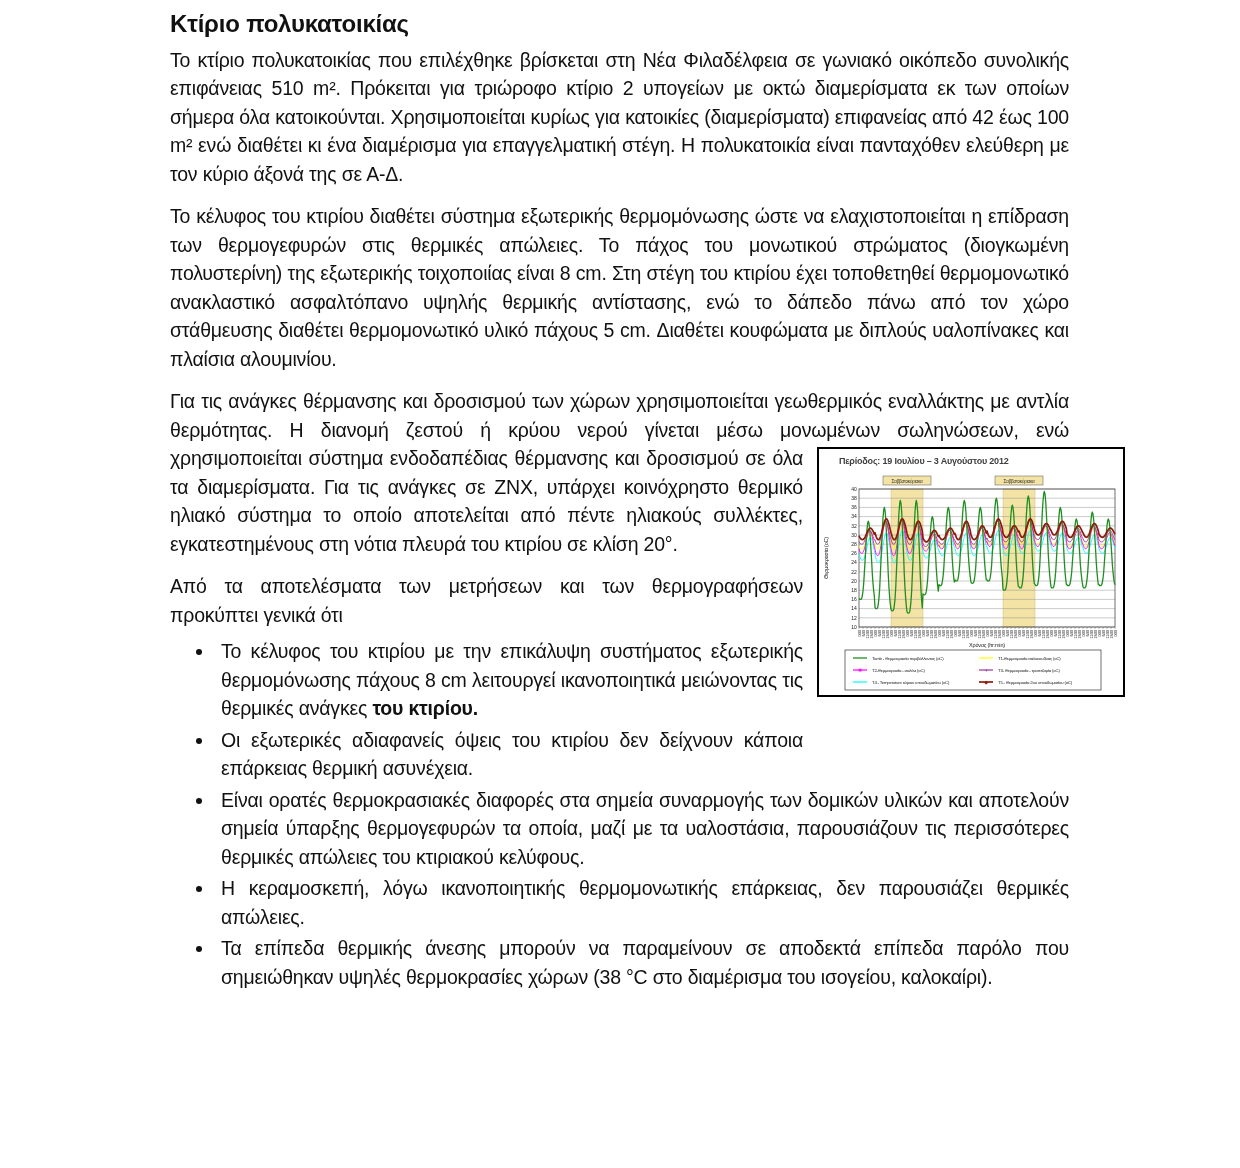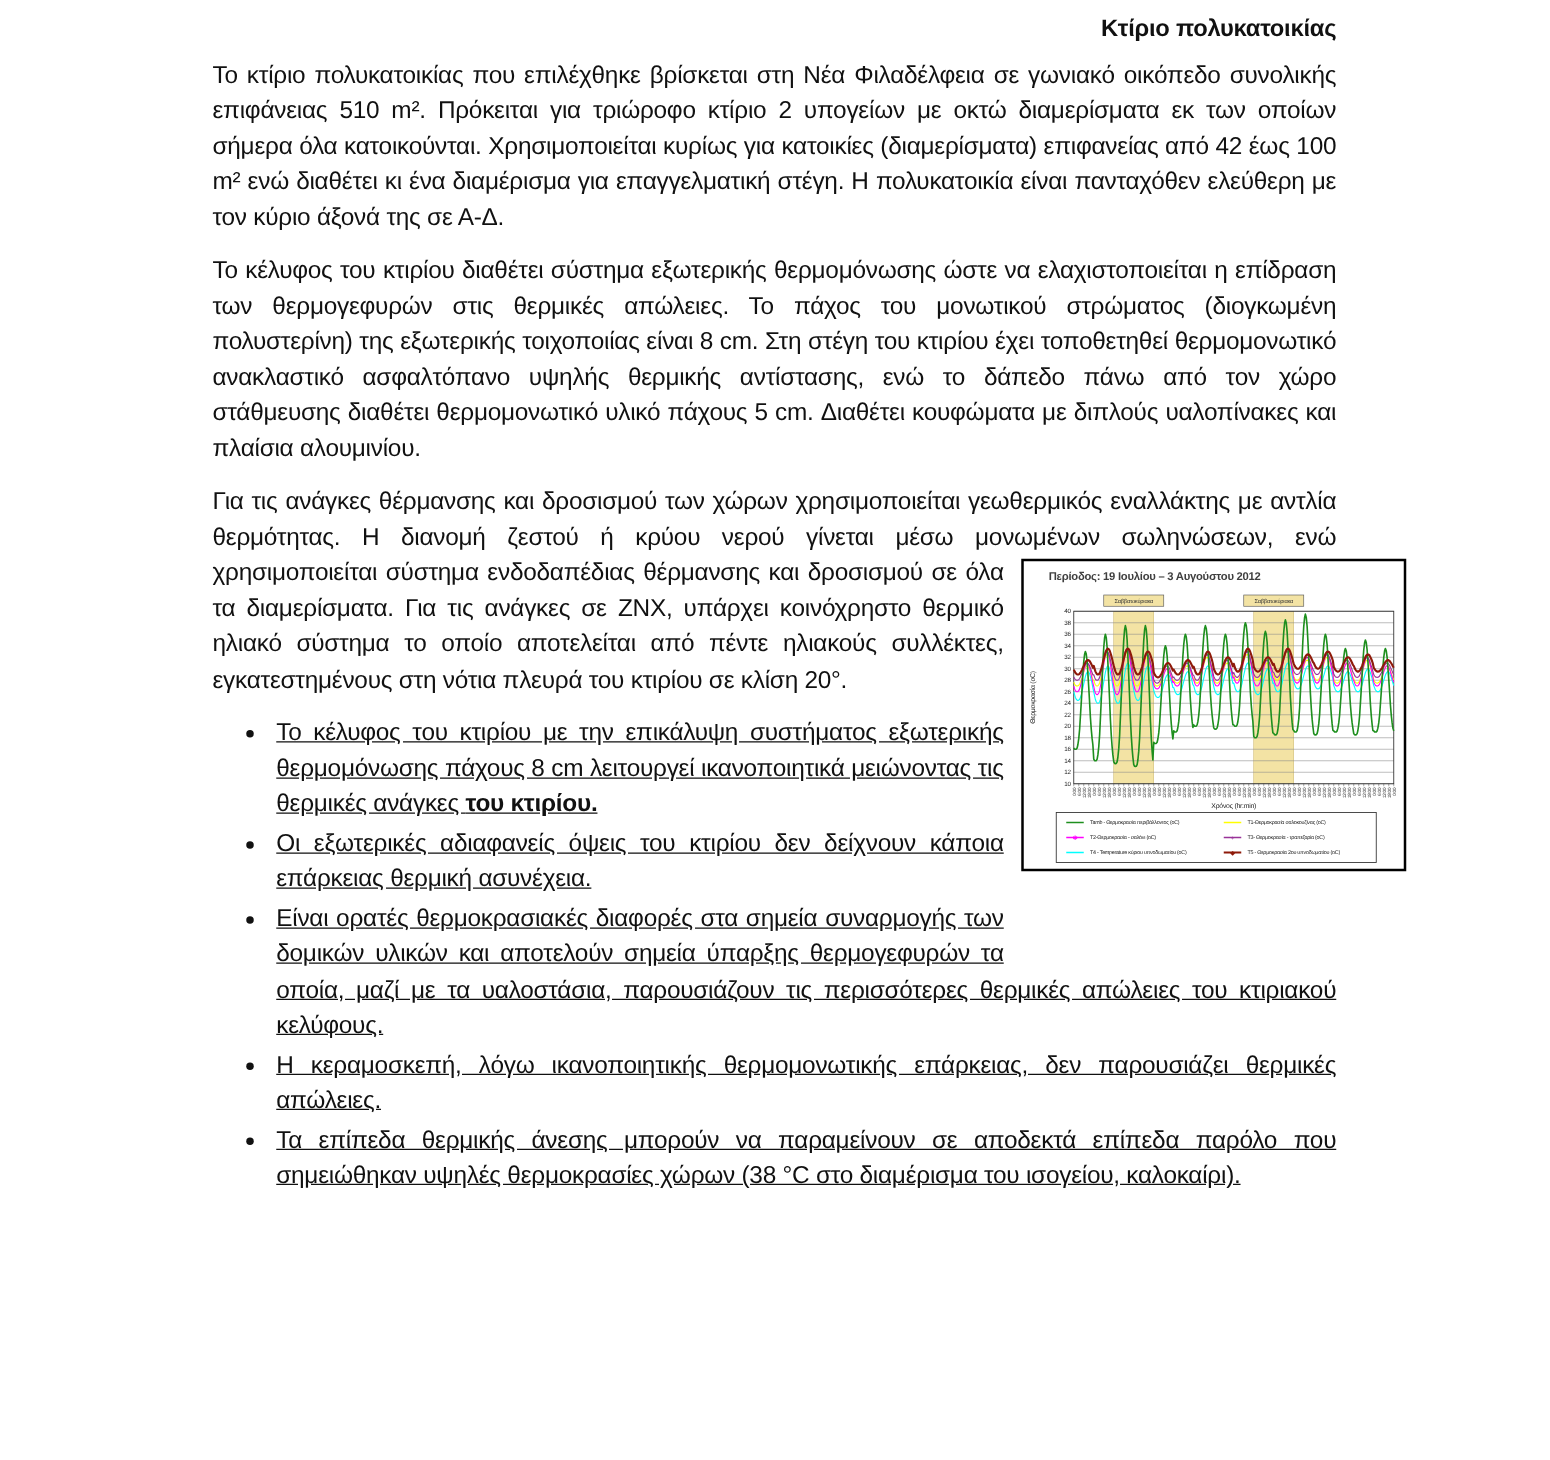--- a/index.html
+++ b/index.html
@@ -6,34 +6,34 @@
   .page{
     position:relative;width:1240px;height:1168px;background:#ffffff;
     color:#111;font-family:"Liberation Sans",sans-serif;overflow:hidden;
   }
   .content{
     position:absolute;left:170px;top:10px;width:899px;
     font-size:19.5px;line-height:28.5px;text-align:justify;
     letter-spacing:-0.2px;
   }
   .doc-heading{
-    font-size:19px;font-weight:bold;margin:0 0 7px 0;text-align:right;
+    font-size:24px;font-weight:bold;margin:0 0 7px 0;text-align:left;
   }
   .para{margin:0 0 14px 0;}
   .chart-float{
     float:right;width:252px;margin:3px 0 54px 14px;
   }
   .chart-box{
     display:block;width:304px;height:246px;border:2px solid #000;
     background:#fff;
   }
   .findings{
     margin:0;padding-left:45px;list-style:disc;
   }
-  .findings li{margin:0 0 3px 0;padding-left:6px;text-decoration:underline;}
+  .findings li{margin:0 0 3px 0;padding-left:6px;}
   .findings li b{font-weight:bold;}
 </style>
 </head>
 <body>
 
 <div class="page">
   <div class="content">
 
     <div class="doc-heading">Κτίριο πολυκατοικίας</div>
 
@@ -239,20 +239,23 @@
               <text x="179" y="222.6" font-size="4.3" fill="#222">T3- Θερμοκρασία - τραπεζαρία (oC)</text>
               <line x1="34" y1="233" x2="48" y2="233" stroke="#00ffff" stroke-width="1.2"></line>
               <text x="53" y="234.6" font-size="4.3" fill="#222">T4 - Temperature κύριου υπνοδωματίου (oC)</text>
               <line x1="160" y1="233" x2="174" y2="233" stroke="#8e1a0a" stroke-width="1.7"></line>
               <text x="167" y="234.8" font-size="5" text-anchor="middle" fill="#8e1a0a">◆</text>
               <text x="179" y="234.6" font-size="4.3" fill="#222">T5 - Θερμοκρασία 2ου υπνοδωματίου (oC)</text>
             </svg></span>
         </span><span>τα διαμερίσματα. Για τις ανάγκες σε ΖΝΧ, υπάρχει κοινόχρηστο θερμικό ηλιακό σύστημα το οποίο αποτελείται από πέντε ηλιακούς συλλέκτες, εγκατεστημένους στη νότια πλευρά του κτιρίου σε κλίση 20°.</span>
     </p>
 
+    <p class="para" style="margin-bottom:8px;">
+      <span>Από τα αποτελέσματα των μετρήσεων και των θερμογραφήσεων προκύπτει γενικά ότι</span>
+    </p>
 
     <ul class="findings" id="findings-list">
         <li><span>Το κέλυφος του κτιρίου με την επικάλυψη συστήματος εξωτερικής θερμομόνωσης πάχους 8 cm λειτουργεί ικανοποιητικά μειώνοντας τις θερμικές ανάγκες </span><b>του κτιρίου.</b></li>
         <li><span>Οι εξωτερικές αδιαφανείς όψεις του κτιρίου δεν δείχνουν κάποια επάρκειας θερμική ασυνέχεια.</span></li>
         <li><span>Είναι ορατές θερμοκρασιακές διαφορές στα σημεία συναρμογής των δομικών υλικών και αποτελούν σημεία ύπαρξης θερμογεφυρών τα οποία, μαζί με τα υαλοστάσια, παρουσιάζουν τις περισσότερες θερμικές απώλειες του κτιριακού κελύφους.</span></li>
         <li><span>Η κεραμοσκεπή, λόγω ικανοποιητικής θερμομονωτικής επάρκειας, δεν παρουσιάζει θερμικές απώλειες.</span></li>
         <li><span>Τα επίπεδα θερμικής άνεσης μπορούν να παραμείνουν σε αποδεκτά επίπεδα παρόλο που σημειώθηκαν υψηλές θερμοκρασίες χώρων (38 °C στο διαμέρισμα του ισογείου, καλοκαίρι).</span></li>
       </ul>
 
   </div>

